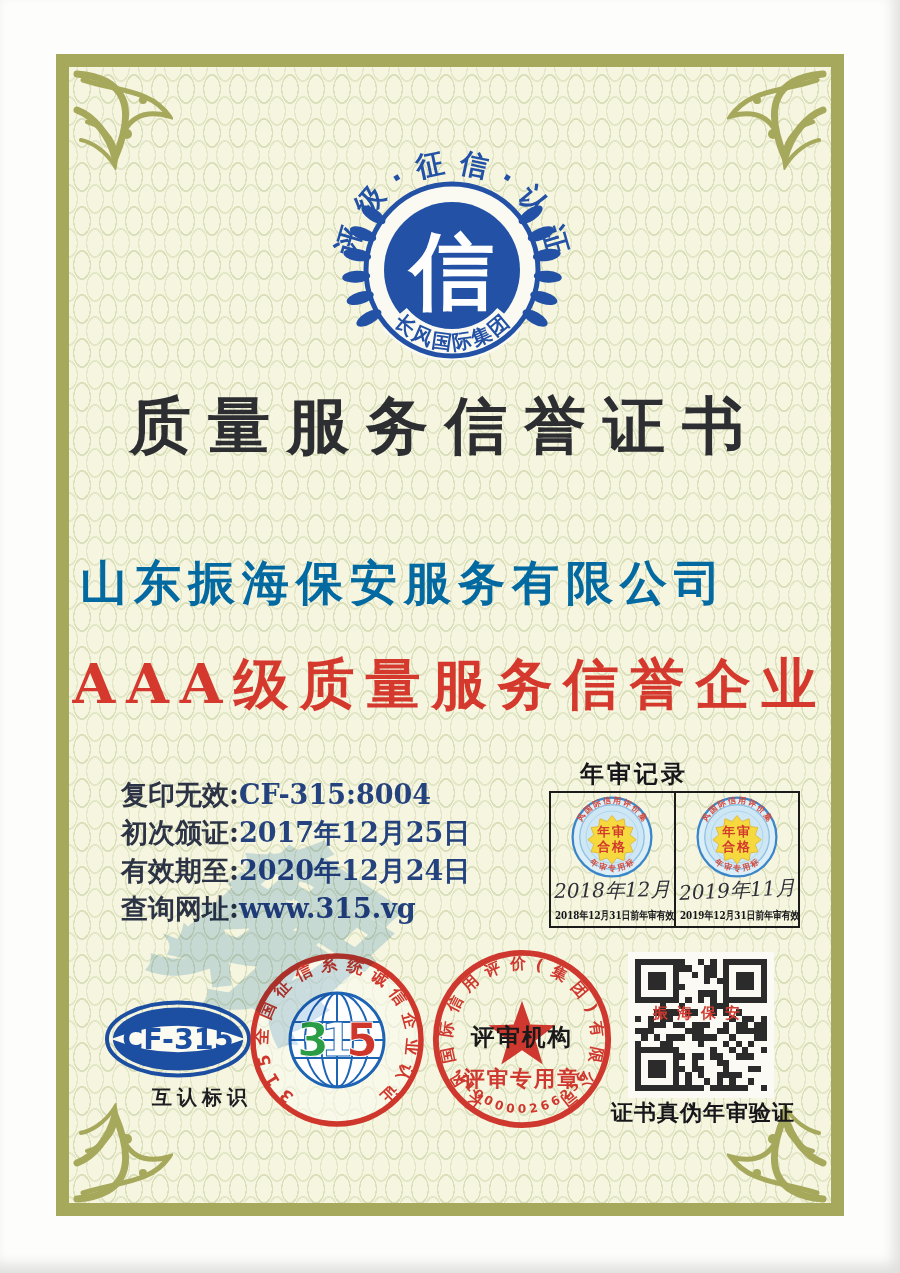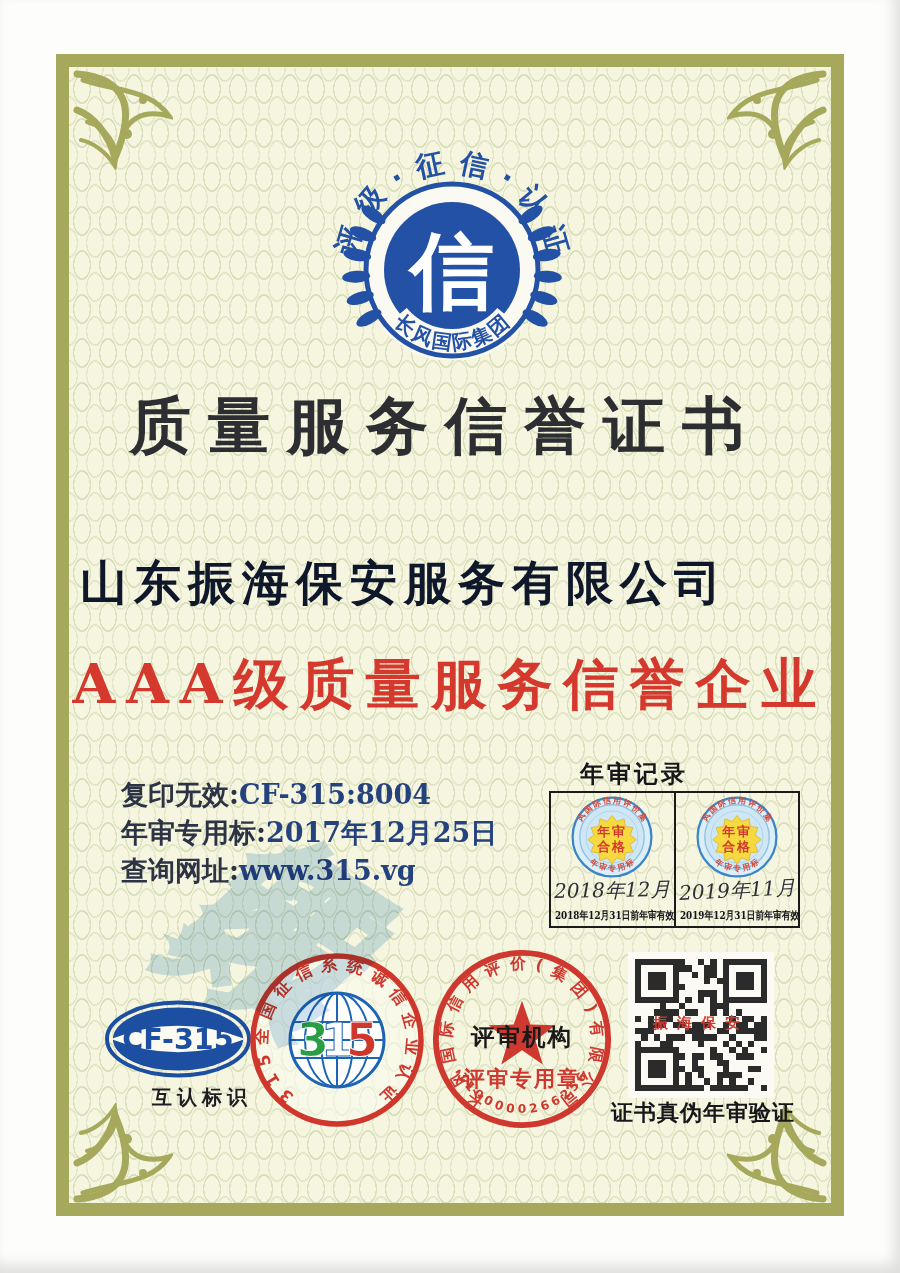--- a/index.html
+++ b/index.html
@@ -18,21 +18,21 @@
   .corner{position:absolute;width:100px;height:100px;z-index:2;}
   .corner.tl{left:73px;top:70px;}
   .corner.tr{left:727px;top:70px;transform:scaleX(-1);}
   .corner.bl{left:73px;top:1103px;transform:scaleY(-1);}
   .corner.br{left:727px;top:1103px;transform:scale(-1,-1);}
 
   .title{position:absolute;left:0;top:384px;width:880px;text-align:center;z-index:3;
          font-size:62px;font-weight:bold;color:#2c2e32;letter-spacing:17px;padding-left:10px;box-sizing:border-box;}
   .credit{position:absolute;right:122px;top:470px;z-index:3;font-size:25px;font-weight:bold;color:#20406e;letter-spacing:1px;}
   .company{position:absolute;left:0;top:552px;width:808px;text-align:center;z-index:3;
-           font-size:47px;font-weight:bold;color:#0f172a;letter-spacing:7px;}
+           font-size:47px;font-weight:bold;color:#0369a1;letter-spacing:7px;}
   .rating{position:absolute;left:0;top:648px;width:900px;text-align:center;z-index:3;
           font-family:"DejaVu Serif","Liberation Serif",serif;
           font-size:55px;font-weight:bold;color:#d5382d;letter-spacing:11px;}
   .details{position:absolute;left:121px;top:776px;z-index:3;
            font-family:"DejaVu Serif","Liberation Serif",serif;font-weight:bold;font-size:27px;}
   .details .row{height:38px;line-height:38px;white-space:nowrap;}
   .details .lab{color:#2b3345;}
   .details .val{color:#24427e;}
 
   .annual-heading{position:absolute;left:580px;top:758px;z-index:3;font-size:24px;font-weight:bold;color:#17171b;letter-spacing:3px;}
@@ -54,21 +54,21 @@
   .cf315-caption{position:absolute;left:104px;top:1084px;width:148px;text-align:right;z-index:3;
                  font-size:20px;font-weight:bold;color:#1d1d22;letter-spacing:5px;}
   .stamp315{position:absolute;left:247px;top:950px;z-index:3;}
   .redstamp{position:absolute;left:429px;top:946px;z-index:3;}
 
   .qr-wrap{position:absolute;left:628px;top:952px;width:146px;height:146px;background:#fbfaf4;
            z-index:3;padding:0;display:flex;align-items:center;justify-content:center;}
   #qr-grid{display:grid;grid-template-columns:repeat(21,1fr);grid-template-rows:repeat(21,1fr);
            width:132px;height:132px;}
   #qr-grid .on{background:#2b2b2b;}
-  .qr-overlay{position:absolute;left:0;top:62px;width:100%;text-align:center;
+  .qr-overlay{position:absolute;left:0;top:52px;width:100%;text-align:center;
               font-size:15px;font-weight:bold;color:#d03a30;letter-spacing:9px;z-index:4;
               font-family:"DejaVu Serif","Liberation Serif",serif;}
   .qr-caption{position:absolute;left:608px;top:1098px;width:190px;text-align:center;z-index:3;
               font-size:22px;font-weight:bold;color:#17171b;letter-spacing:1px;}
 
   .emblem{position:absolute;left:330px;top:148px;z-index:3;}
 
   .watermark{position:absolute;left:268px;top:390px;width:240px;height:720px;z-index:5;
              writing-mode:vertical-rl;text-orientation:upright;
              font-family:"DejaVu Serif","Liberation Serif",serif;font-weight:bold;font-style:italic;
@@ -140,21 +140,22 @@
 
   <div class="title">质量服务信誉证书</div>
 
 
   <div class="company">山东振海保安服务有限公司</div>
 
   <div class="rating">AAA级质量服务信誉企业</div>
 
   <div class="details">
     <div class="row"><span class="lab">复印无效:</span><span class="val">CF-315:8004</span></div>
-    <div class="row"><span class="lab">年审专用标:</span><span class="val">2017年12月25日</span></div>
+    <div class="row"><span class="lab">初次颁证:</span><span class="val">2017年12月25日</span></div>
+    <div class="row"><span class="lab">有效期至:</span><span class="val">2020年12月24日</span></div>
     <div class="row"><span class="lab">查询网址:</span><span class="val">www.315.vg</span></div>
   </div>
 
   <div class="annual-heading">年审记录</div>
 
   <div class="annual-table">
     <div class="annual-cell">
       <svg width="86" height="86" viewBox="0 0 96 96">
         <defs>
           <path id="st-top1" d="M 12.3,35 A 38,38 0 0 1 83.7,35"></path>

